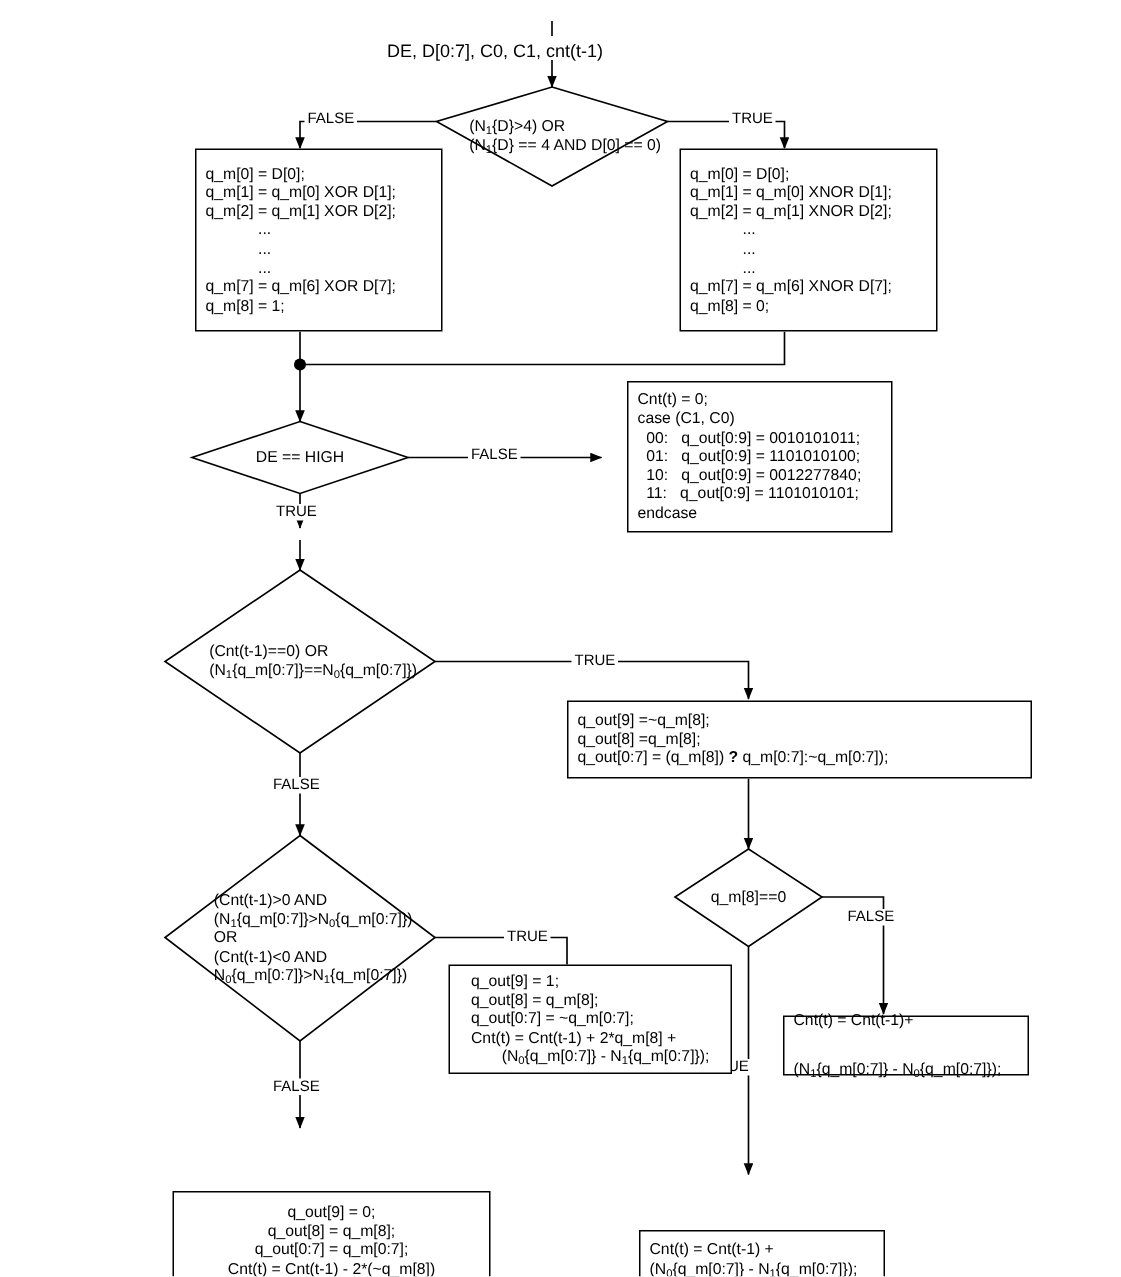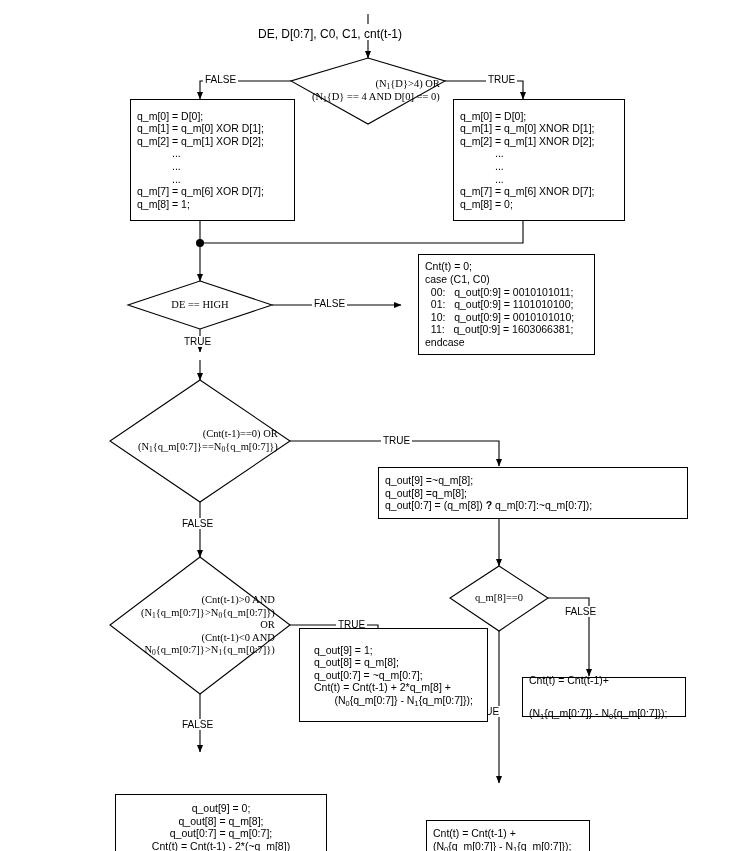--- a/index.html
+++ b/index.html
@@ -35,22 +35,21 @@
     flex-direction:column;
     justify-content:center;
     margin-left:16px;
   }
   .proc .ln{display:block;}
   .diamond{
     background:transparent;
     display:flex;
     align-items:center;
     justify-content:center;
-    text-align:right;
-    font-family:Liberation Serif, serif;
+    text-align:left;
   }
   .diamond .dtext{
     position:relative;
     z-index:2;
     font-size:10.5px;
     line-height:12.6px;
     white-space:pre;
   }
   .edgelabel{
     position:absolute;
@@ -163,22 +162,22 @@
   </div>
 
   <div class="edgelabel" style="left:312px; top:298px;">FALSE</div>
   <div class="edgelabel" style="left:182px; top:336px;">TRUE</div>
 
   <div class="node proc" style="left:402px; top:254px; width:177px; height:101px;">
     <span class="ln">Cnt(t) = 0;</span>
     <span class="ln">case (C1, C0)</span>
     <span class="ln">  00:   q_out[0:9] = 0010101011;</span>
     <span class="ln">  01:   q_out[0:9] = 1101010100;</span>
-    <span class="ln">  10:   q_out[0:9] = 0010101010;</span>
-    <span class="ln">  11:   q_out[0:9] = 1603066381;</span>
+    <span class="ln">  10:   q_out[0:9] = 0012277840;</span>
+    <span class="ln">  11:   q_out[0:9] = 1101010101;</span>
     <span class="ln">endcase</span>
   </div>
 
   <div class="node diamond" style="left:110px; top:380px; width:180px; height:122px;">
     <div class="dtext">
       <span class="ln">(Cnt(t-1)==0) OR</span>
       <span class="ln">(N<sub>1</sub>{q_m[0:7]}==N<sub>0</sub>{q_m[0:7]})</span>
     </div>
   </div>
 
@@ -204,21 +203,21 @@
       <span class="ln">(N<sub>1</sub>{q_m[0:7]}&gt;N<sub>0</sub>{q_m[0:7]})</span>
       <span class="ln">OR</span>
       <span class="ln">(Cnt(t-1)&lt;0 AND</span>
       <span class="ln">N<sub>0</sub>{q_m[0:7]}&gt;N<sub>1</sub>{q_m[0:7]})</span>
     </div>
   </div>
 
   <div class="edgelabel" style="left:336px; top:619px;">TRUE</div>
   <div class="edgelabel" style="left:180px; top:719px;">FALSE</div>
 
-  <div class="node proc" style="left:283px; top:628px; width:189px; height:94px;padding-left:14px;">
+  <div class="node proc" style="left:283px; top:643px; width:189px; height:73px;padding-left:14px;">
     <span class="ln">q_out[9] = 1;</span>
     <span class="ln">q_out[8] = q_m[8];</span>
     <span class="ln">q_out[0:7] = ~q_m[0:7];</span>
     <span class="ln">Cnt(t) = Cnt(t-1) + 2*q_m[8] +</span>
     <span class="ln">       (N<sub>0</sub>{q_m[0:7]} - N<sub>1</sub>{q_m[0:7]});</span>
   </div>
 
   <div class="node proc" style="left:99px; top:794px; width:212px; height:79px;align-items:center;">
     <span class="ln">q_out[9] = 0;</span>
     <span class="ln">q_out[8] = q_m[8];</span>

